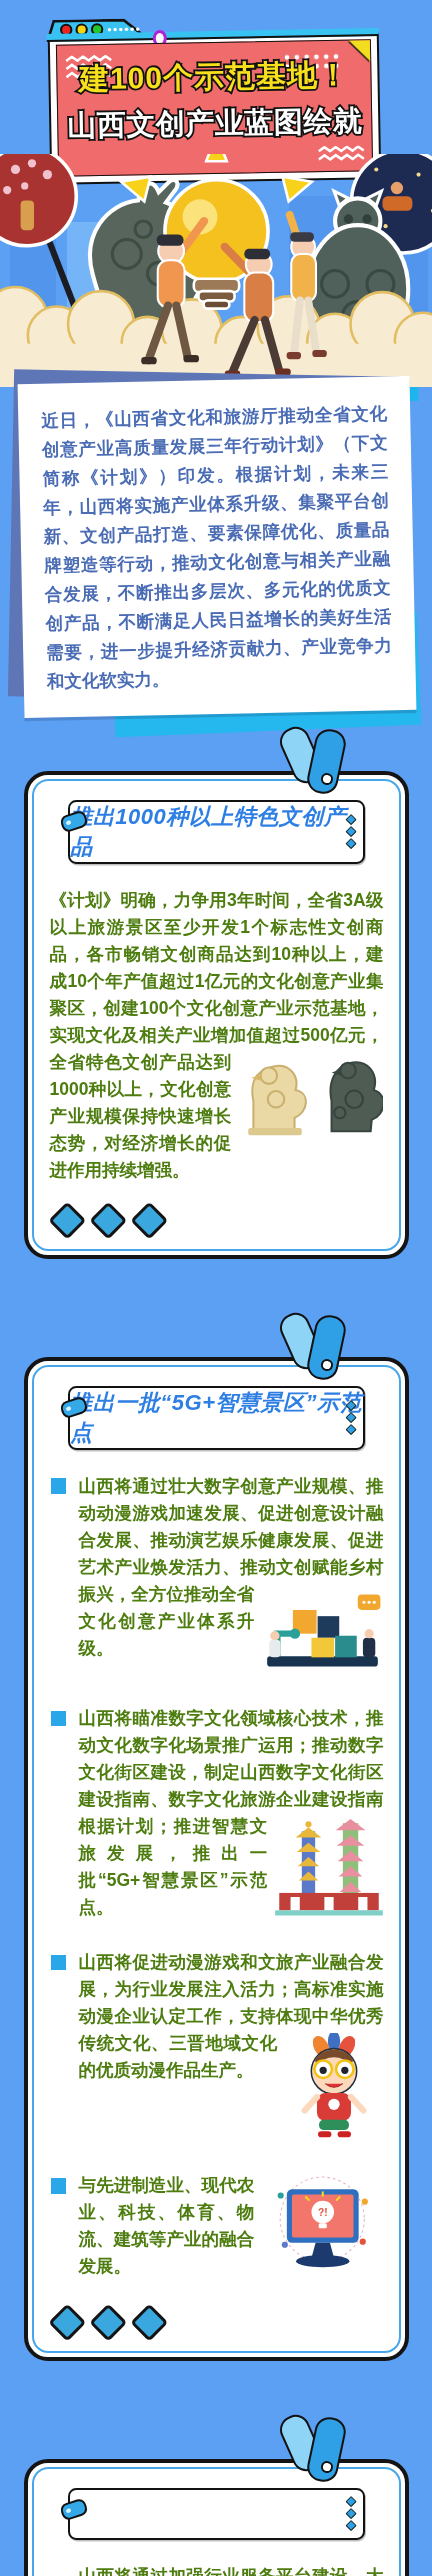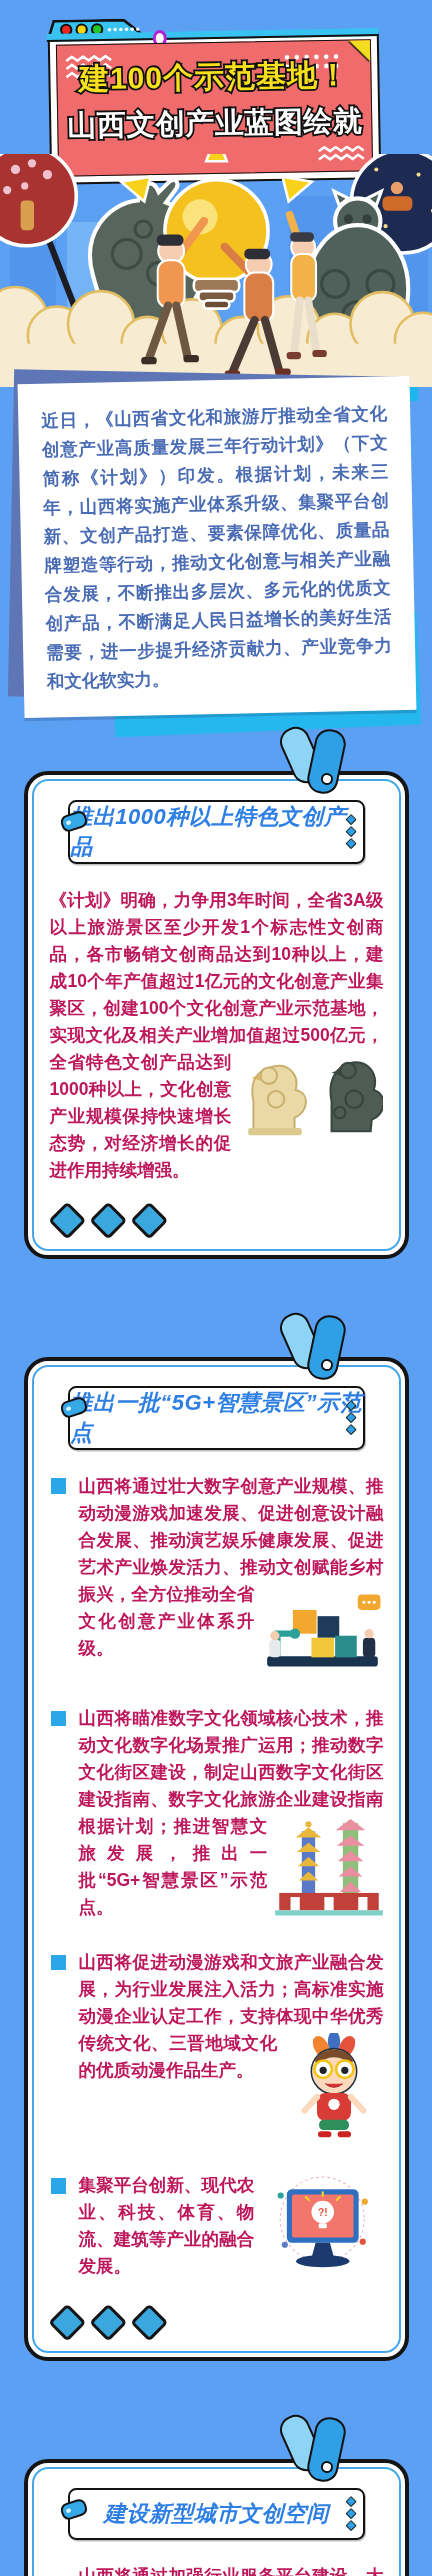--- a/index.html
+++ b/index.html
@@ -43,21 +43,21 @@
   .clip .lobe1{position:absolute;left:5.2px;top:0;width:26px;height:54px;background:#8ed4f6;border:2.6px solid #121212;border-radius:14px;transform:rotate(-24deg);}
   .clip .lobe2{position:absolute;left:30px;top:3.1px;width:27px;height:61px;background:#2f9fe6;border:2.6px solid #121212;border-radius:14.4px;transform:rotate(12deg);}
   .clip .hole{position:absolute;left:40px;top:47px;width:7.7px;height:7.7px;background:#fff;border:2.6px solid #121212;border-radius:50%;transform:rotate(12deg);}
   .pill{position:relative;margin:0 auto;width:86%;min-height:48px;background:#fff;border:2.1px solid #121212;border-radius:8.2px;
         display:flex;align-items:center;justify-content:center;box-shadow:1px 1.5px 0 rgba(0,0,0,.25);}
   .pill-title{color:#2e7fe4;font-size:22px;font-weight:900;font-style:italic;letter-spacing:0.5px;}
   .pill-clip{position:absolute;left:-9.3px;top:11.3px;width:21.6px;height:13.4px;background:#35a9e8;border:2.1px solid #121212;border-radius:7.2px;transform:rotate(-18deg);}
   .pill-clip::after{content:"";position:absolute;left:3.1px;top:3.6px;width:4.6px;height:4.6px;border-radius:50%;background:#d9f2ff;}
   .pill-diam{position:absolute;right:7.2px;top:50%;transform:translateY(-50%);display:flex;flex-direction:column;gap:4.1px;}
   .pill-diam i{width:6.2px;height:6.2px;background:#2f9fe6;border:1.5px solid #16221f;border-radius:1px;transform:rotate(45deg);}
-  .cbody{margin-top:23px;font-size:17.5px;line-height:27px;font-weight:bold;color:#be185d;text-align:justify;padding:0 3.1px;}
+  .cbody{margin-top:23px;font-size:17.5px;line-height:27px;font-weight:bold;color:#4d7c0f;text-align:justify;padding:0 3.1px;}
   .bullet{position:relative;padding-left:29px;margin-top:23px;}
   .bullet .mk{position:absolute;left:1px;top:5.7px;width:15.5px;height:15.5px;background:#2aa7e8;}
   .fl{float:right;margin:3.1px 0 2.1px 8.2px;shape-margin:5.2px;}
   .diam-row{display:flex;gap:14.4px;margin:23px 0 3.1px 7.2px;}
   .diam-row i{width:20.6px;height:20.6px;background:#3aa8de;border:3.1px solid #141414;border-radius:4.6px;transform:rotate(45deg);}
   .clearfix::after{content:"";display:block;clear:both;}
   .fl{position:relative;}
 </style>
 </head>
 <body>
@@ -383,39 +383,38 @@
             <circle cx="118" cy="72" r="22" fill="#fff"></circle>
             <rect x="110" y="94" width="16" height="10" rx="3" fill="#fff"></rect>
             <text x="118" y="79" font-size="20" font-weight="bold" fill="#e5533c" text-anchor="middle">?!</text>
             <g stroke="#f3dd1f" stroke-width="4">
                   <line x1="92" y1="50" x2="84" y2="42"></line>
                   <line x1="144" y1="50" x2="152" y2="42"></line>
                   <line x1="118" y1="42" x2="118" y2="32"></line>
                 </g>
             <polygon points="104,132 132,132 140,162 96,162" fill="#1d3a6e"></polygon>
             <ellipse cx="118" cy="168" rx="52" ry="12" fill="#1d3a6e"></ellipse>
-          </svg></span><span>集聚平台创新、现代农业、科技、体育、物流、建筑等产业的融合发展。</span>
+          </svg></span><span>与先进制造业、现代农业、科技、体育、物流、建筑等产业的融合发展。</span>
         </div>
       </div>
       <div class="diam-row">
           <i></i>
           <i></i>
           <i></i>
         </div>
     </section>
 
     <section class="card card3">
       <div class="clip">
           <div class="lobe1"></div>
           <div class="lobe2"></div>
           <div class="hole"></div>
         </div>
       <div class="pill">
         <div class="pill-clip"></div>
-        <span class="pill-title">建设新型城市文创空间</span>
         <div class="pill-diam">
             <i></i>
             <i></i>
             <i></i>
           </div>
       </div>
       <div class="cbody">
         <div class="bullet clearfix">
           
           <span>山西将通过加强行业服务平台建设、大力拓展文创空间载体、创建特色文化产业园区、培育文创产业市场主体等方</span>

